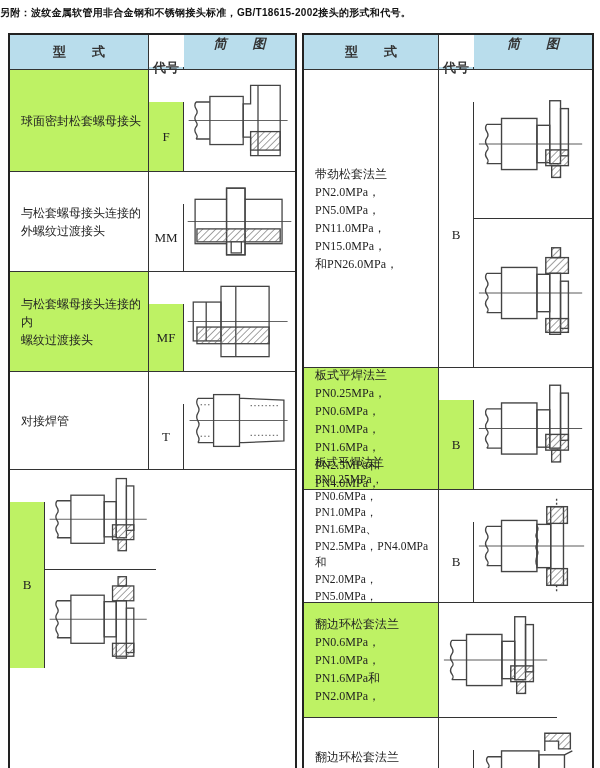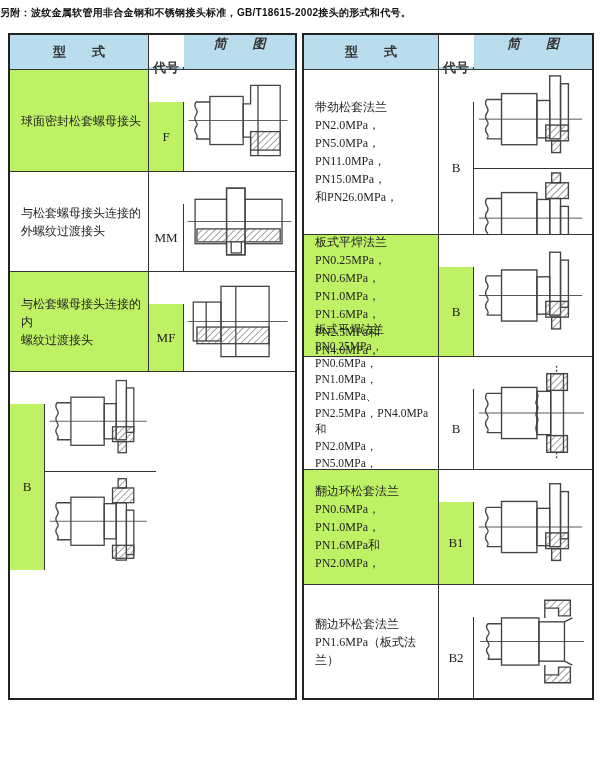--- a/index.html
+++ b/index.html
@@ -204,20 +204,29 @@
       <div class="cell type">与松套螺母接头连接的内
 螺纹过渡接头</div>
       <div class="cell code">MF</div>
       <div class="cell diagram">
         <svg viewBox="0 0 120 100">
             <use href="#sym-mf" xlink:href="#sym-mf"></use>
           </svg>
       </div>
     </div>
 
+    <div class="row" style="height:98px">
+      <div class="cell type">对接焊管</div>
+      <div class="cell code">T</div>
+      <div class="cell diagram">
+        <svg viewBox="0 0 120 100">
+            <use href="#sym-t" xlink:href="#sym-t"></use>
+          </svg>
+      </div>
+    </div>
 
     <div class="row hl" style="height:198px">
       <div class="cell code">B</div>
       <div class="cell diagram">
         <div class="sub">
           <svg viewBox="0 0 120 100">
               <use href="#sym-flange-up" xlink:href="#sym-flange-up"></use>
             </svg>
         </div>
         <div class="sub">
@@ -229,21 +238,21 @@
     </div>
   </div>
 
   <div class="jtable rt">
     <div class="row head" style="height:35px">
       <div class="cell type" style="justify-content:center;padding:0">型　　式</div>
       <div class="cell code">代号</div>
       <div class="cell diagram" style="flex-direction:row;justify-content:center">简　　图</div>
     </div>
 
-    <div class="row" style="height:165px">
+    <div class="row" style="height:298px">
       <div class="cell type">带劲松套法兰
 PN2.0MPa，PN5.0MPa，
 PN11.0MPa，PN15.0MPa，
 和PN26.0MPa，</div>
       <div class="cell code">B</div>
       <div class="cell diagram">
         <div class="sub">
           <svg viewBox="0 0 120 100">
               <use href="#sym-flange-up" xlink:href="#sym-flange-up"></use>
             </svg>
@@ -281,21 +290,20 @@
         <svg viewBox="0 0 120 100">
             <use href="#sym-flange-sym" xlink:href="#sym-flange-sym"></use>
           </svg>
       </div>
     </div>
 
     <div class="row hl" style="height:115px">
       <div class="cell type">翻边环松套法兰
 PN0.6MPa，PN1.0MPa，
 PN1.6MPa和PN2.0MPa，</div>
-      <div class="cell code">B1</div>
       <div class="cell diagram">
         <svg viewBox="0 0 120 100">
             <use href="#sym-flange-up" xlink:href="#sym-flange-up"></use>
           </svg>
       </div>
     </div>
 
     <div class="row" style="height:113px">
       <div class="cell type">翻边环松套法兰
 PN1.6MPa（板式法兰）</div>

